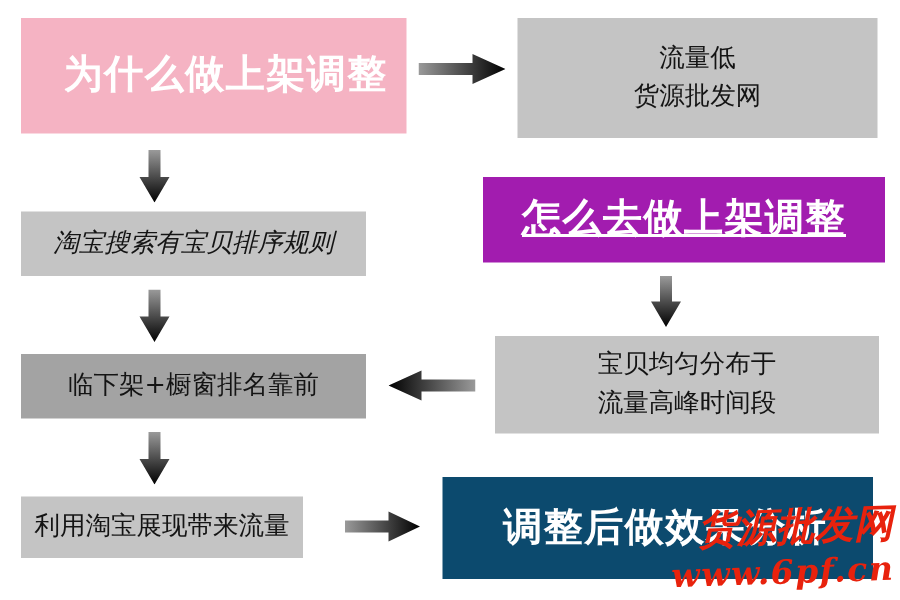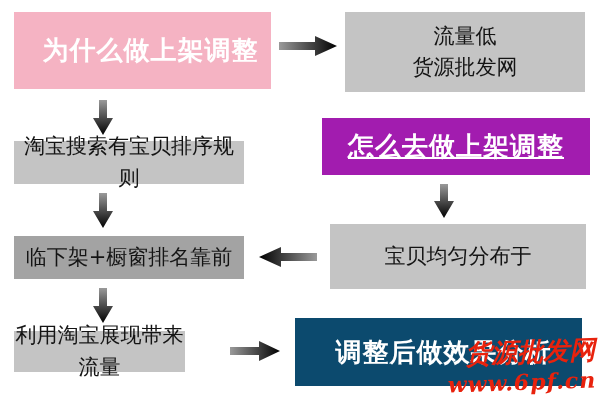--- a/index.html
+++ b/index.html
@@ -22,21 +22,21 @@
     line-height: 1.5;
   }
   .headline {
     color: #ffffff;
     font-weight: bold;
     font-size: 26px;
     letter-spacing: 1px;
   }
   .graybox {
     color: #141414;
-    font-size: 21px;
+    font-size: 17px;
   }
   .arrow { position: absolute; }
   .watermark {
     position: absolute;
     right: 4px;
     bottom: 4px;
     text-align: right;
     font-style: italic;
     font-weight: bold;
     font-family: "DejaVu Serif", "Liberation Serif", serif;
@@ -79,21 +79,21 @@
 
   <div class="box graybox" style="left: 345px; top: 12px; width: 240px; height: 80px; background-color: rgb(196, 196, 196);">
     <span>流量低</span>
     <span>货源批发网</span>
   </div>
 
   <svg class="arrow" style="left:92px; top:100px;" width="22" height="35" viewBox="0 0 22 35">
     <path d="M7,0 H15 V18 H21 L11,35 L1,18 H7 Z" fill="url(#gradD)"></path>
   </svg>
 
-  <div class="box graybox" style="left: 14px; top: 141px; width: 230px; height: 43px; background-color: rgb(196, 196, 196);">
+  <div class="box graybox" style="left: 14px; top: 141px; width: 230px; height: 43px; background-color: rgb(196, 196, 196); font-style: italic;">
     <span>淘宝搜索有宝贝排序规则</span>
   </div>
 
   <div class="box headline" style="left: 322px; top: 118px; width: 268px; height: 57px; background-color: #a21caf; text-decoration: underline;">
     <span>怎么去做上架调整</span>
   </div>
 
   <svg class="arrow" style="left:92px; top:193px;" width="22" height="35" viewBox="0 0 22 35">
     <path d="M7,0 H15 V18 H21 L11,35 L1,18 H7 Z" fill="url(#gradD)"></path>
   </svg>
@@ -101,31 +101,32 @@
   <svg class="arrow" style="left:433px; top:184px;" width="22" height="34" viewBox="0 0 22 34">
     <path d="M7,0 H15 V17 H21 L11,34 L1,17 H7 Z" fill="url(#gradD)"></path>
   </svg>
 
   <div class="box graybox" style="left: 14px; top: 236px; width: 230px; height: 43px; background-color: #a3a3a3;">
     <span>临下架+橱窗排名靠前</span>
   </div>
 
   <div class="box graybox" style="left: 330px; top: 224px; width: 256px; height: 65px; background-color: rgb(196, 196, 196);">
     <span>宝贝均匀分布于</span>
+    <span>流量高峰时间段</span>
   </div>
 
   <svg class="arrow" style="left:259px; top:246px;" width="58" height="22" viewBox="0 0 58 22">
     <path d="M58,7 H22 V1 L0,11 L22,21 V15 H58 Z" fill="url(#gradL)"></path>
   </svg>
 
   <svg class="arrow" style="left:92px; top:288px;" width="22" height="35" viewBox="0 0 22 35">
     <path d="M7,0 H15 V18 H21 L11,35 L1,18 H7 Z" fill="url(#gradD)"></path>
   </svg>
 
-  <div class="box graybox" style="left: 14px; top: 331px; width: 171px; height: 41px; background-color: rgb(196, 196, 196);">
+  <div class="box graybox" style="left: 14px; top: 331px; width: 188px; height: 41px; background-color: rgb(196, 196, 196);">
     <span>利用淘宝展现带来流量</span>
   </div>
 
   <svg class="arrow" style="left:230px; top:340px;" width="50" height="22" viewBox="0 0 50 22">
     <path d="M0,7 H29 V1 L50,11 L29,21 V15 H0 Z" fill="url(#gradR)"></path>
   </svg>
 
   <div class="box headline" style="left: 295px; top: 318px; width: 287px; height: 68px; background-color: #0c4a6e; padding-left: 10px;">
     <span>调整后做效果分析</span>
   </div>

